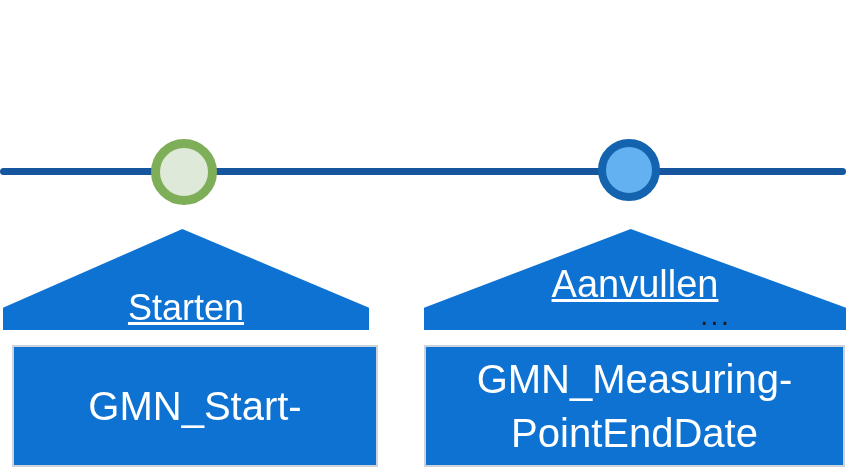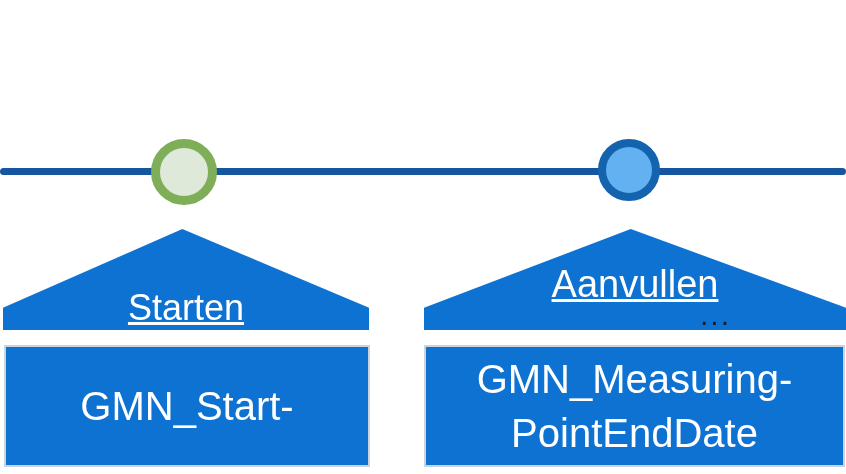--- a/index.html
+++ b/index.html
@@ -103,21 +103,21 @@
     background: #0e72d2;
     border: 2px solid #ccd3da;
     box-sizing: border-box;
     color: #ffffff;
     display: flex;
     flex-direction: column;
     align-items: center;
     justify-content: center;
     text-align: center;
   }
-  .cbox.box1 { left: 4px;   width: 366px; }
+  .cbox.box1 { left: 12px;   width: 366px; }
   .cbox.box2 { left: 424px; width: 421px; }
   .cbox .code-line {
     font-size: 40px;
     line-height: 54px;
     white-space: nowrap;
   }
 </style>
 </head>
 <body>
 

